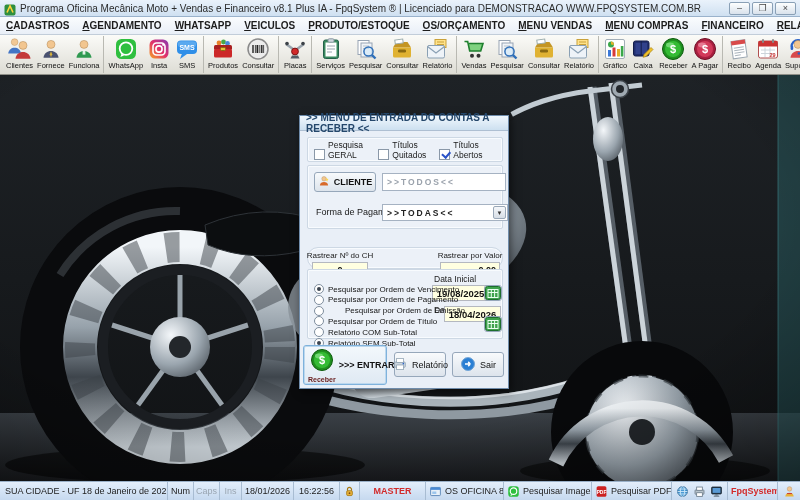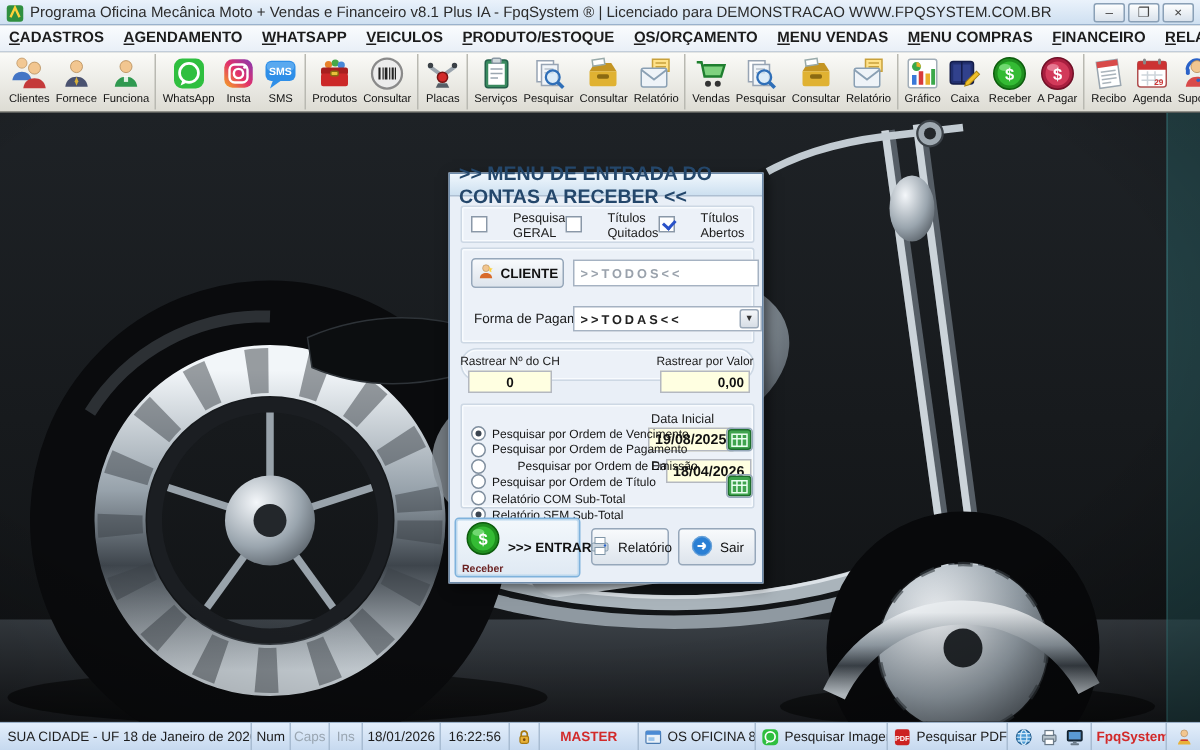--- a/index.html
+++ b/index.html
@@ -34,29 +34,29 @@
   .tool-label { font-size:7.5px; color:#111; white-space:nowrap; margin-top:0px; }
 
   
   .main { position:relative; flex:1; overflow:hidden; background:#15181b; }
   .photo { position:absolute; inset:0; }
 
   
   .dialog { position:absolute; left:299px; top:40px; width:210px; height:274px;
     background:#e9eff7; border:1px solid #6f8cab; box-shadow:2px 3px 8px rgba(0,0,0,.55); z-index:5; }
   .dlg-title { height:15px; background:linear-gradient(#f0f7fd,#cde0f0); border-bottom:1px solid #aebfd2;
-    font-size:13px; font-weight:bold; color:#24476b; display:flex; align-items:center; padding:0 6px; }
+    font-size:10px; font-weight:bold; color:#24476b; display:flex; align-items:center; padding:0 6px; }
   .dlg-body { position:relative; height:258px; }
   .panel { position:absolute; background:#ecf1f8; border:1px solid #cdd8e4; border-radius:2px; box-shadow:inset 0 0 0 1px #f8fbfe; }
   .p-checks  { left:7px; top:6px;  width:196px; height:25px; display:flex; align-items:center; justify-content:space-between; padding:0 6px; }
   .p-cliente { left:7px; top:34px; width:196px; height:64px; }
-  .p-rast    { left:7px; top:101px; width:196px; height:22px;border-radius:15px; }
+  .p-rast    { left:7px; top:116px; width:196px; height:22px;border-radius:15px; }
   .p-radio   { left:7px; top:138px; width:196px; height:70px; }
 
-  .chk { display:flex; align-items:center; gap:17px; font-size:8.5px; color:#1a1a1a; cursor:pointer; }
+  .chk { display:flex; align-items:flex-end; gap:3px; font-size:8.5px; color:#1a1a1a; cursor:pointer; }
   .chk-box { width:11px; height:11px; background:#fff; border:1px solid #8a98a8; position:relative; flex:0 0 auto; }
   .chk-box.on::after { content:""; position:absolute; left:2px; top:1px; width:6px; height:3.5px;
     border-left:2px solid #2a52c8; border-bottom:2px solid #2a52c8; transform:rotate(-48deg); }
 
   .btn { background:linear-gradient(#f8fafc,#dde4ec); border:1px solid #96a7ba; border-radius:3px;
     display:flex; align-items:center; justify-content:center; gap:4px; cursor:pointer; font-size:9px; color:#111; }
   .cliente-btn { position:absolute; left:6px; top:6px; width:62px; height:20px; font-weight:bold; }
   .cliente-field { position:absolute; left:74px; top:7px; width:124px; height:18px; background:#fff;
     border:1px solid #a5b2c2; font-size:8.5px; font-weight:bold; letter-spacing:2px; color:#9aa2ac;
     display:flex; align-items:center; padding:0 4px; }

